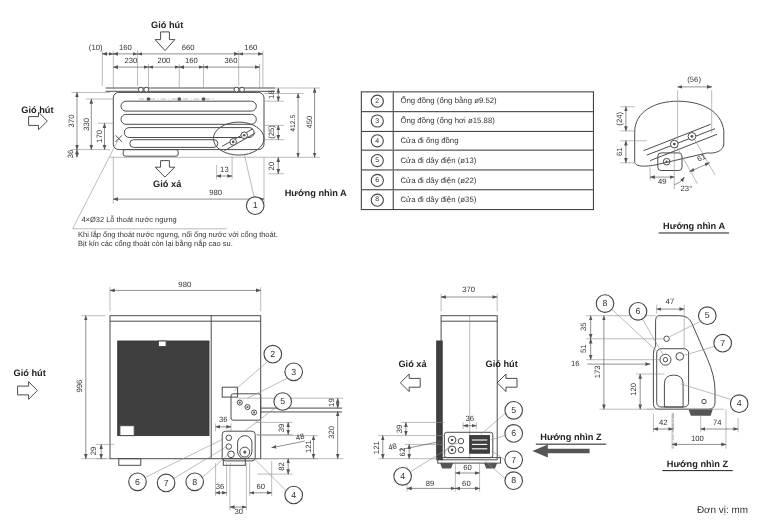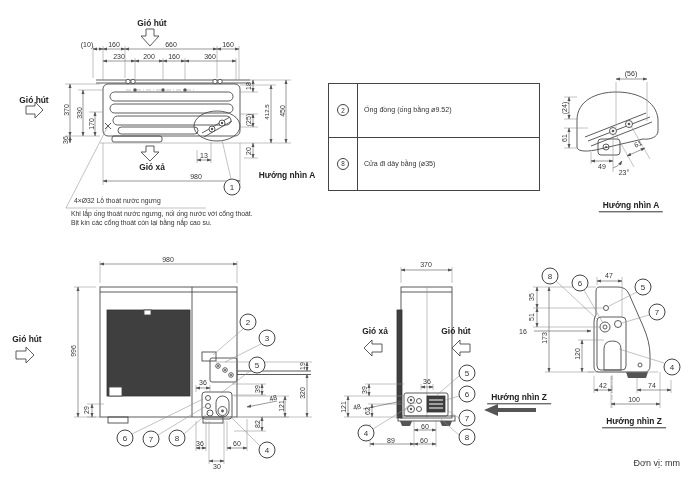--- a/index.html
+++ b/index.html
@@ -367,23 +367,47 @@
 
 <div class="legend">
   <div class="lrow">
         <span class="lnum">
           <span class="lcirc">2</span>
         </span>
         <span class="ltext">Ống đồng (ống bằng ø9.52)</span>
       </div>
   <div class="lrow">
         <span class="lnum">
+          <span class="lcirc">3</span>
+        </span>
+        <span class="ltext">Ống đồng (ống hơi ø15.88)</span>
+      </div>
+  <div class="lrow">
+        <span class="lnum">
+          <span class="lcirc">4</span>
+        </span>
+        <span class="ltext">Cửa đi ống đồng</span>
+      </div>
+  <div class="lrow">
+        <span class="lnum">
+          <span class="lcirc">5</span>
+        </span>
+        <span class="ltext">Cửa đi dây điện (ø13)</span>
+      </div>
+  <div class="lrow">
+        <span class="lnum">
+          <span class="lcirc">6</span>
+        </span>
+        <span class="ltext">Cửa đi dây điện (ø22)</span>
+      </div>
+  <div class="lrow">
+        <span class="lnum">
           <span class="lcirc">8</span>
         </span>
-        <span class="ltext">Cửa đi dây bằng (ø35)</span>
+        <span class="ltext">Cửa đi dây điện (ø35)</span>
       </div>
 </div>
 
 <span class="lbl" style="left:631px;top:73px;">(56)</span>
 <span class="lbl v" style="left:564px;top:108px;">(24)</span>
 <span class="lbl v" style="left:564px;top:138px;">61</span>
 <span class="lbl" style="left:602px;top:166px;">49</span>
 <span class="lbl" style="left:638px;top:144px;transform:translate(-50%,-50%) rotate(-24deg);">61</span>
 <span class="lbl" style="left:624px;top:172px;">23°</span>
 <span class="lbl b ul" style="left:631px;top:207px;">Hướng nhìn A</span>

